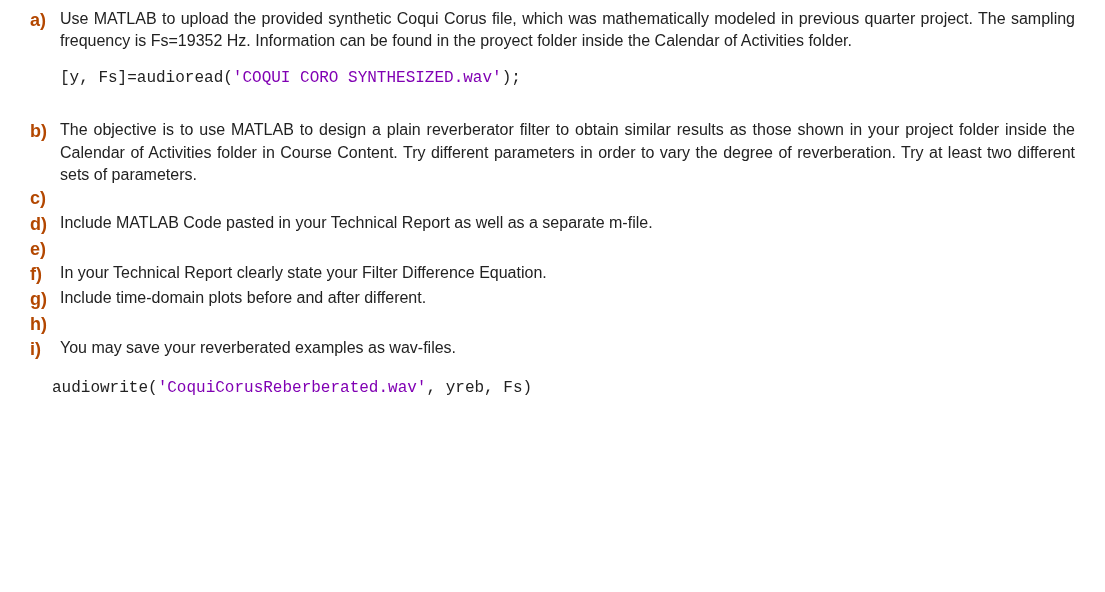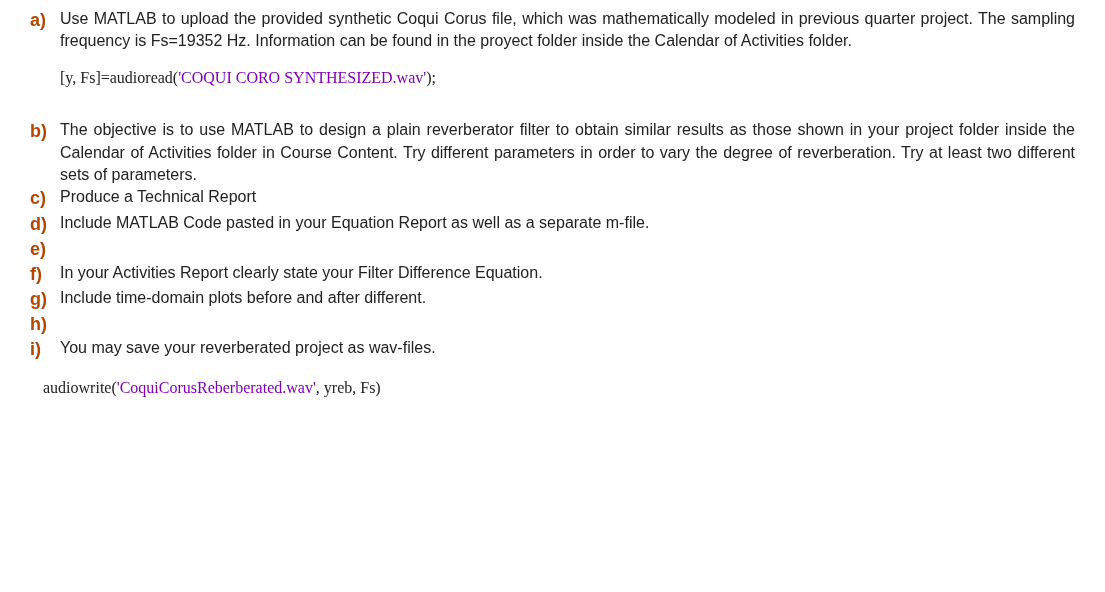--- a/index.html
+++ b/index.html
@@ -23,27 +23,27 @@
       width: 30px;
       flex: 0 0 30px;
     }
     .body {
       flex: 1;
     }
     .justify {
       text-align: justify;
     }
     .code {
-      font-family: Liberation Serif, serif;
+      font-family: Liberation Mono, monospace;
       font-size: 16px;
       margin-top: 14px;
       margin-bottom: 14px;
     }
     .indent-code {
-      margin-left: 13px;
+      margin-left: 22px;
     }
     .str {
       color: #8000b3;
     }
     .block-b {
       margin-top: 16px;
     }
   </style>
 </head>
 <body>
@@ -56,44 +56,43 @@
   </div>
 </div>
 
 <div class="item block-b">
   <div class="marker">b)</div>
   <div class="body justify">The objective is to use MATLAB to design a plain reverberator filter to obtain similar results as those shown in your project folder inside the Calendar of Activities folder in Course Content. Try different parameters in order to vary the degree of reverberation. Try at least two different sets of parameters.</div>
 </div>
 
 <div class="item">
   <div class="marker">c)</div>
-  <div class="body">Produce a Technical Report</div>
 </div>
 
 <div class="item">
   <div class="marker">d)</div>
-  <div class="body">Include MATLAB Code pasted in your Equation Report as well as a separate m-file.</div>
+  <div class="body">Include MATLAB Code pasted in your Technical Report as well as a separate m-file.</div>
 </div>
 
 <div class="item">
   <div class="marker">e)</div>
 </div>
 
 <div class="item">
   <div class="marker">f)</div>
-  <div class="body">In your Activities Report clearly state your Filter Difference Equation.</div>
+  <div class="body">In your Technical Report clearly state your Filter Difference Equation.</div>
 </div>
 
 <div class="item">
   <div class="marker">g)</div>
   <div class="body">Include time-domain plots before and after different.</div>
 </div>
 
 <div class="item">
   <div class="marker">h)</div>
 </div>
 
 <div class="item">
   <div class="marker">i)</div>
-  <div class="body">You may save your reverberated project as wav-files.</div>
+  <div class="body">You may save your reverberated examples as wav-files.</div>
 </div>
 
 <div class="code indent-code"><span>audiowrite(</span><span class="str">'CoquiCorusReberberated.wav'</span><span>, yreb, Fs)</span></div>
 
 </body></html>

